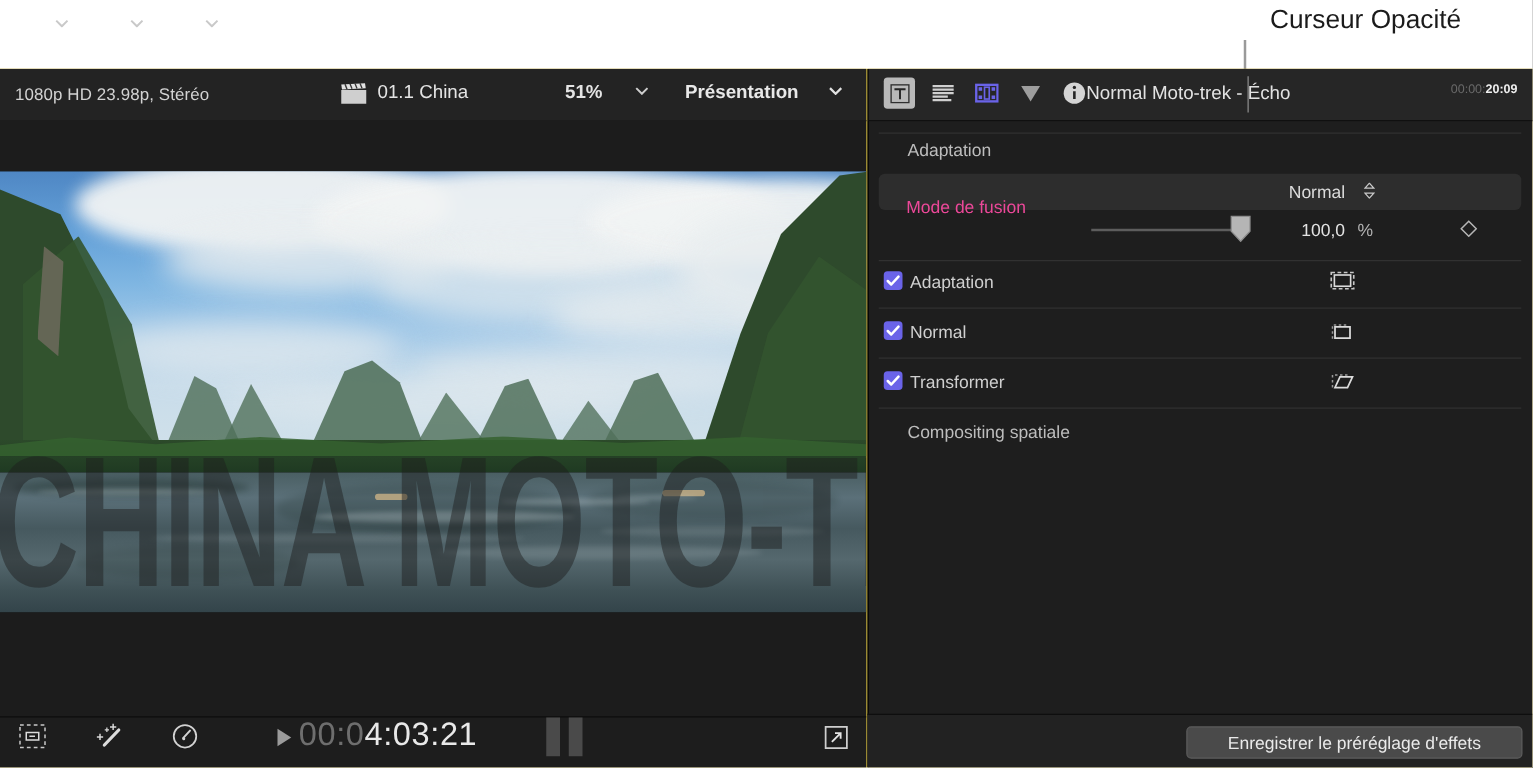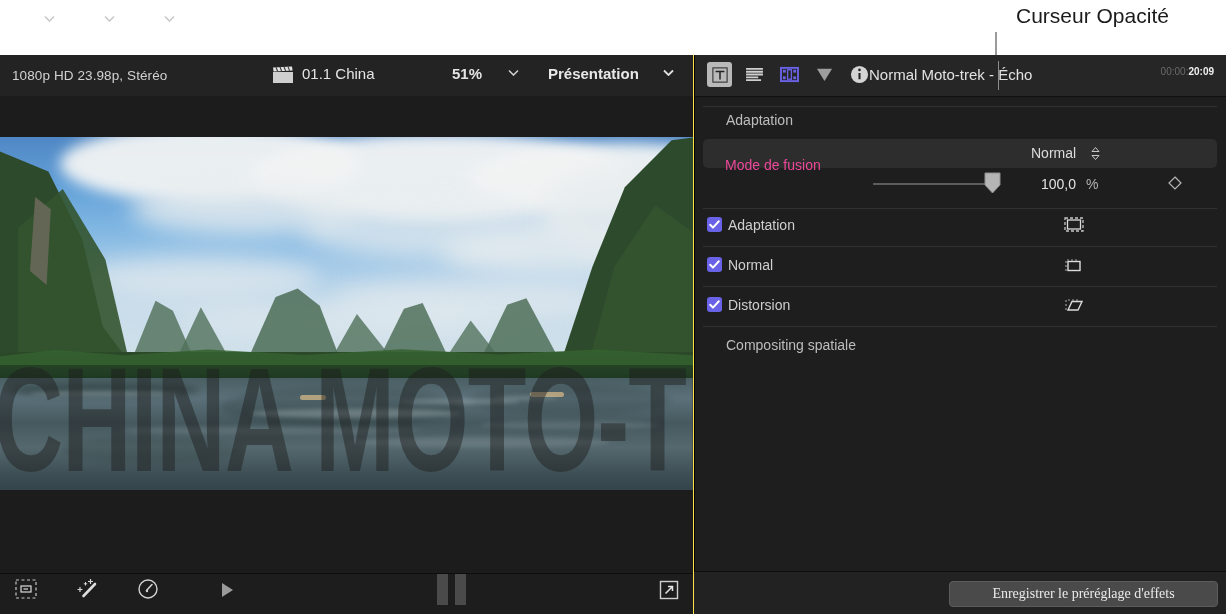--- a/index.html
+++ b/index.html
@@ -113,21 +113,21 @@
   .unit{position:absolute;left:1086px;top:176px;font-size:14px;color:#b2b2b2;}
   .kf{position:absolute;left:1168px;top:176px;width:14px;height:14px;}
 
   .chk{position:absolute;width:15px;height:15px;border-radius:3px;background:#6a63e8;}
   .chk svg{display:block;}
   .chk-label{position:absolute;font-size:14px;color:#cfcfcf;}
   .row-ico{position:absolute;width:24px;height:20px;}
 
   .save-btn{position:absolute;left:949px;top:581px;width:267px;height:24px;border-radius:4px;
     background:#4a4a4a;border:1px solid #5c5c5c;color:#eaeaea;font-size:14px;
-    display:flex;align-items:center;justify-content:center;font-family:Liberation Serif, serif;}
+    display:flex;align-items:center;justify-content:center;font-family:Liberation Sans, sans-serif;}
   .insp-footer{position:absolute;left:694px;top:516px;width:532px;height:43px;background:#222;
     border-top:1px solid #0e0e0e;}
 </style>
 </head>
 <body>
 
 <div id="root">
 
   <div class="callout-label">Curseur Opacité</div>
   <div class="callout-line"></div>
@@ -342,21 +342,21 @@
       <rect x="6" y="6.5" width="12" height="9" fill="none" stroke="#dcdcdc" stroke-width="1.4"></rect>
     </svg>
   </div>
   <div class="hline" style="left:703px;top:286px;"></div>
 
   <div class="chk" style="left:707px;top:297px;">
     <svg viewBox="0 0 15 15" width="15" height="15">
         <path d="M3.2 7.8 L6 10.6 L11.8 4.3" stroke="#fff" stroke-width="2" fill="none" stroke-linecap="round" stroke-linejoin="round"></path>
       </svg>
   </div>
-  <div class="chk-label" style="left:728px;top:297px;">Distorsion</div>
+  <div class="chk-label" style="left:728px;top:297px;">Transformer</div>
   <div class="row-ico" style="left:1062px;top:295px;">
     <svg viewBox="0 0 24 20" width="24" height="20">
       <path d="M4 15 L4 5 L18 5" fill="none" stroke="#9a9a9a" stroke-width="1.2" stroke-dasharray="2 2"></path>
       <path d="M6 15 L10 6.5 L20 6.5 L16 15 Z" fill="none" stroke="#dcdcdc" stroke-width="1.4"></path>
     </svg>
   </div>
   <div class="hline" style="left:703px;top:326px;"></div>
 
   <div class="grp-title" style="left:726px;top:337px;">Compositing spatiale</div>
 
@@ -396,20 +396,23 @@
       <circle cx="11" cy="13" r="1.2" fill="#d2d2d2"></circle>
     </svg>
   </div>
   <div class="tb-chev chev" style="left:164px;">
     <svg viewBox="0 0 11 7" width="11" height="7">
         <path d="M1 1.5 L5.5 6 L10 1.5" stroke="#c9c9c9" stroke-width="1.6" fill="none"></path>
       </svg>
   </div>
 
   <div class="play-tri"></div>
+  <div class="tc">
+    <span class="dim">00:0</span><span class="lit">4:03:21</span>
+  </div>
   <div class="pausebars">
       <i></i>
       <i></i>
     </div>
   <div class="fullscreen">
     <svg viewBox="0 0 20 20" width="20" height="20">
       <rect x="1.5" y="1.5" width="17" height="17" fill="none" stroke="#cfcfcf" stroke-width="1.4"></rect>
       <path d="M6.5 13.5 L13.5 6.5 M9 6.5 L13.5 6.5 L13.5 11" stroke="#e5e5e5" stroke-width="1.5" fill="none"></path>
     </svg>
   </div>

